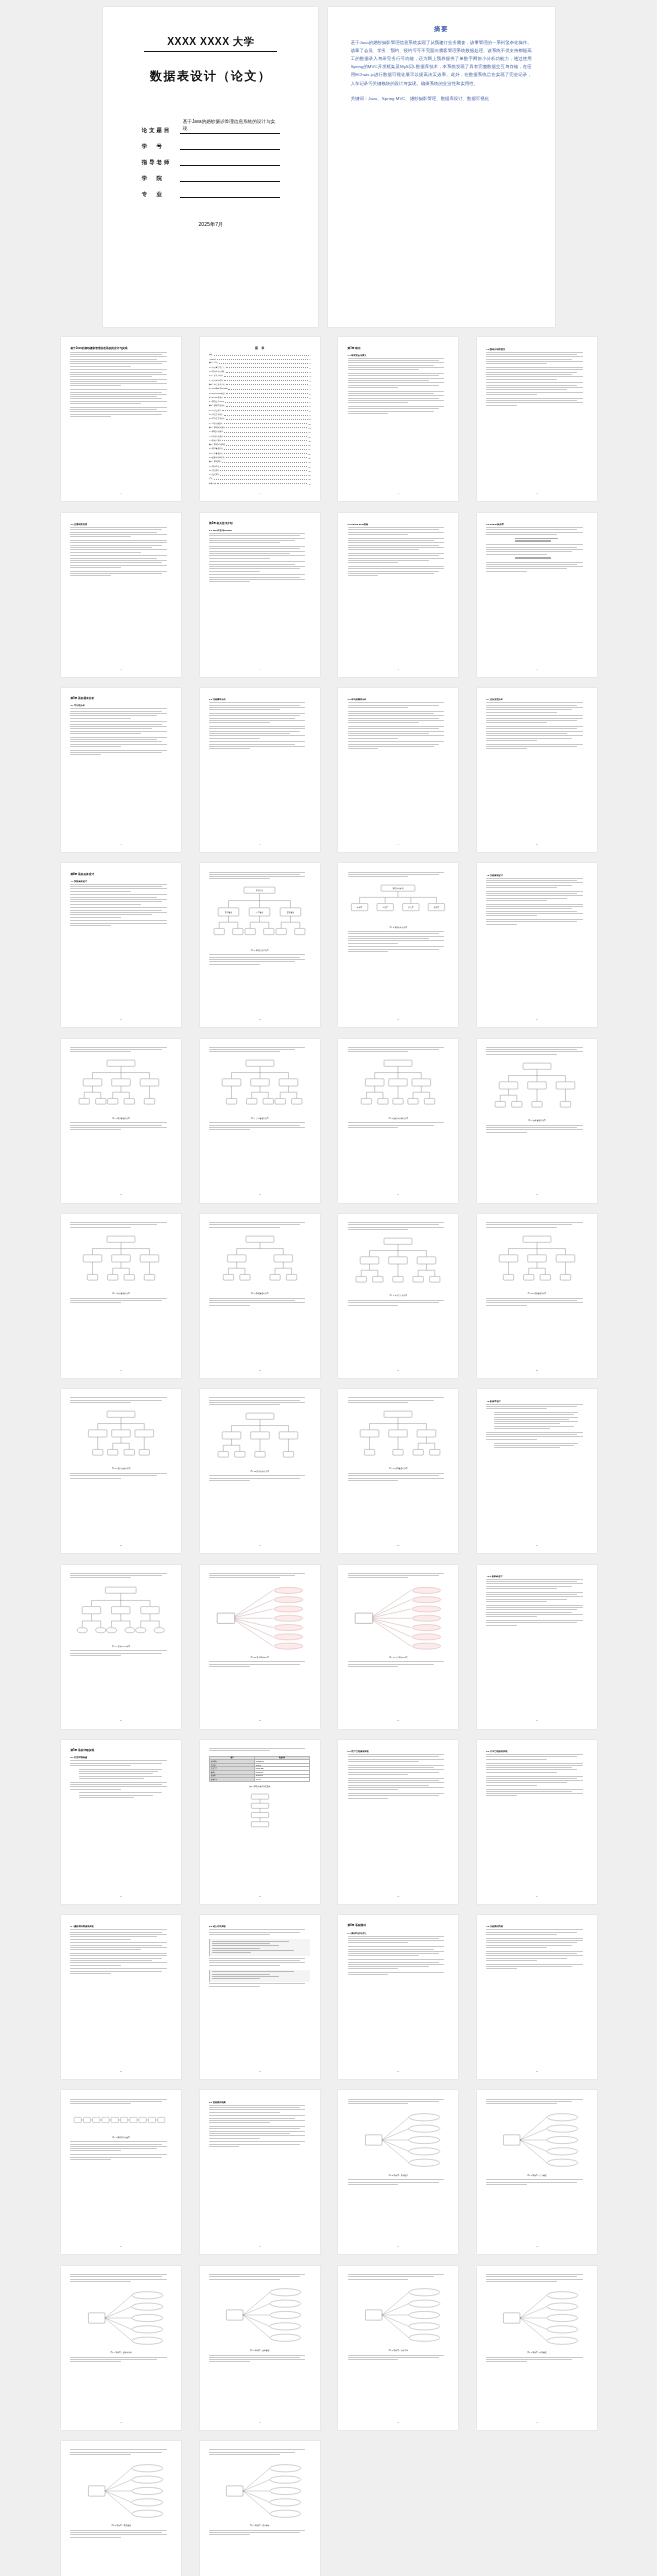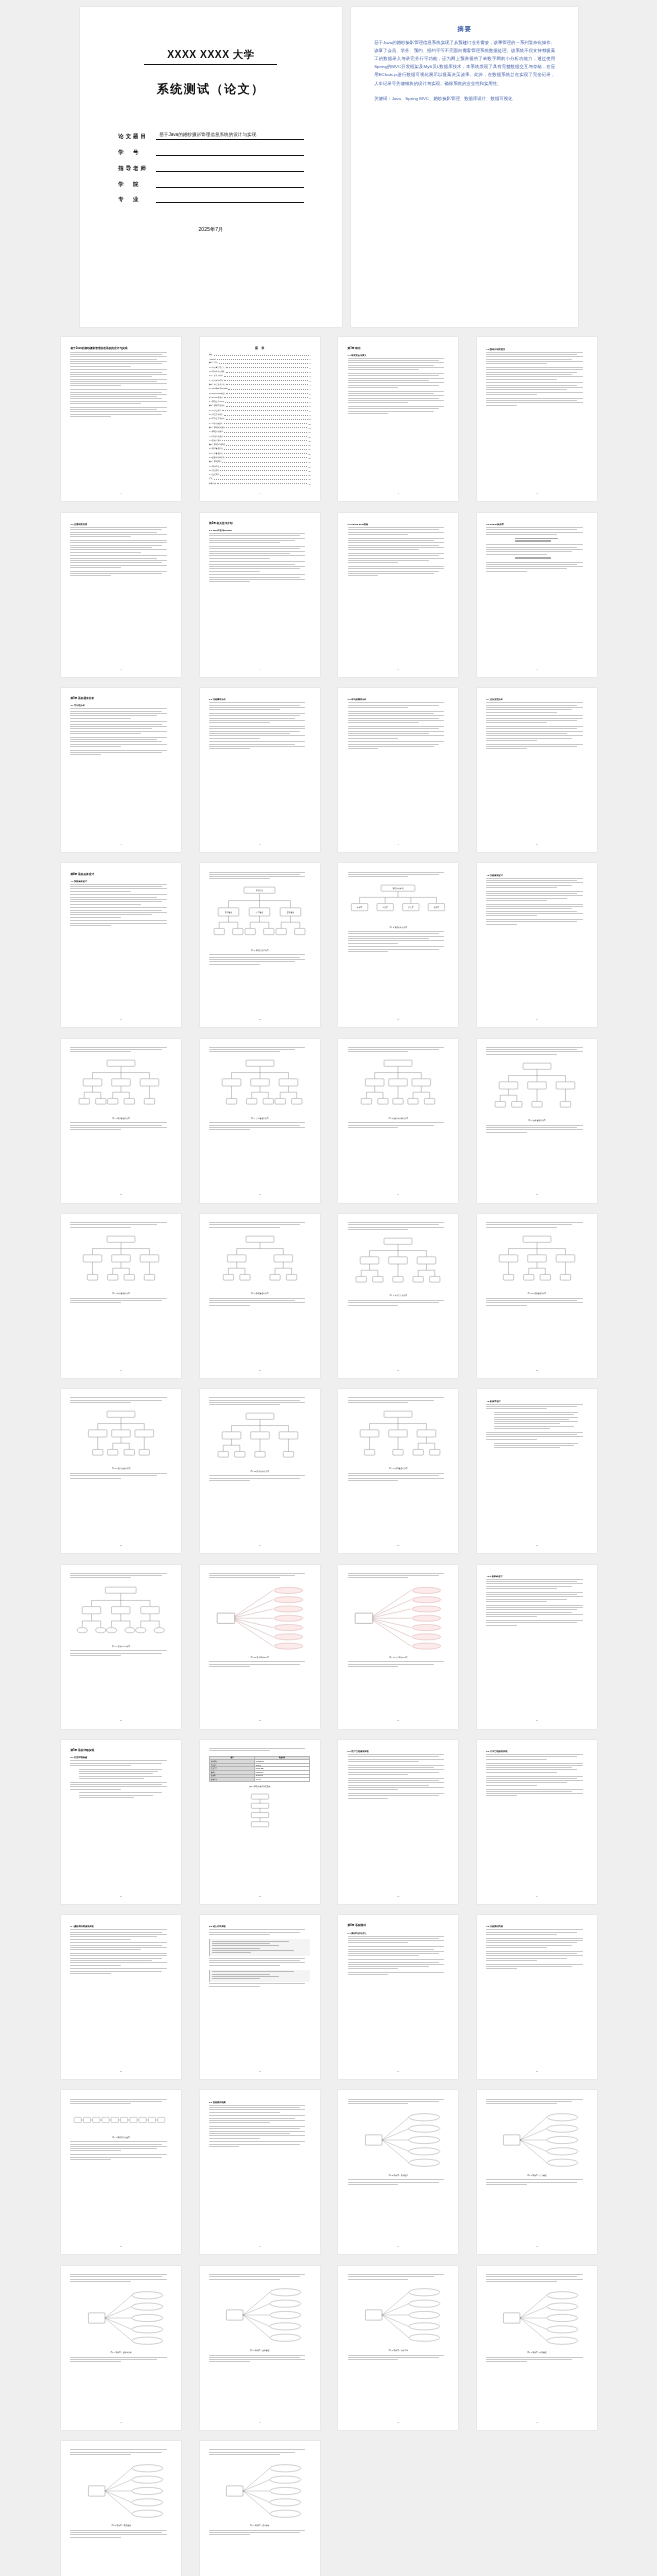--- a/index.html
+++ b/index.html
@@ -26,23 +26,23 @@
 
   
   .top-row {
     display: flex;
     justify-content: center;
     gap: 9.3px;
     margin: 0 auto 10.3px auto;
     width: 518px;
   }
   .cover-sheet {
-    width: 262px;
+    width: 215px;
     height: 320px;
-    padding: 27px 27px;
+    padding: 14px 27px;
   }
   .abstract-sheet {
     width: 227px;
     height: 320px;
     padding: 17.5px 23px;
   }
 
   .cover-univ {
     text-align: center;
     font-size: 10.3px;
@@ -232,21 +232,21 @@
 </head>
 <body>
 
 <div id="page">
 
   <div class="top-row">
 
     <div class="sheet cover-sheet">
       <div class="cover-univ">XXXX XXXX 大学</div>
       <div class="cover-rule"></div>
-      <div class="cover-title">系统测试（论文）</div>
+      <div class="cover-title">数据表设计（论文）</div>
 
       <div class="cover-fields">
         <div class="field-row">
           <div class="field-label">论文题目</div>
           <div class="field-value">基于Java的婚纱摄影管理信息系统的设计与实现</div>
         </div>
         <div class="field-row">
           <div class="field-label">学　号</div>
           <div class="field-value"></div>
         </div>

